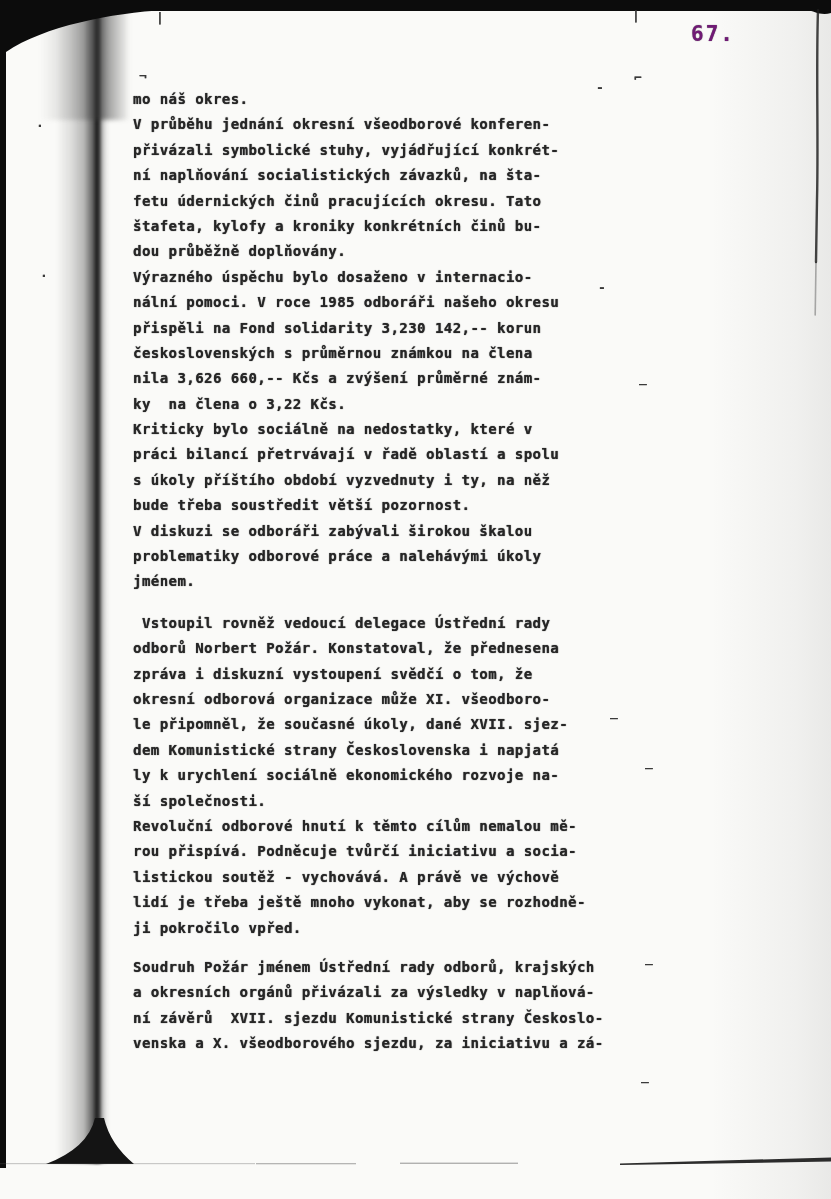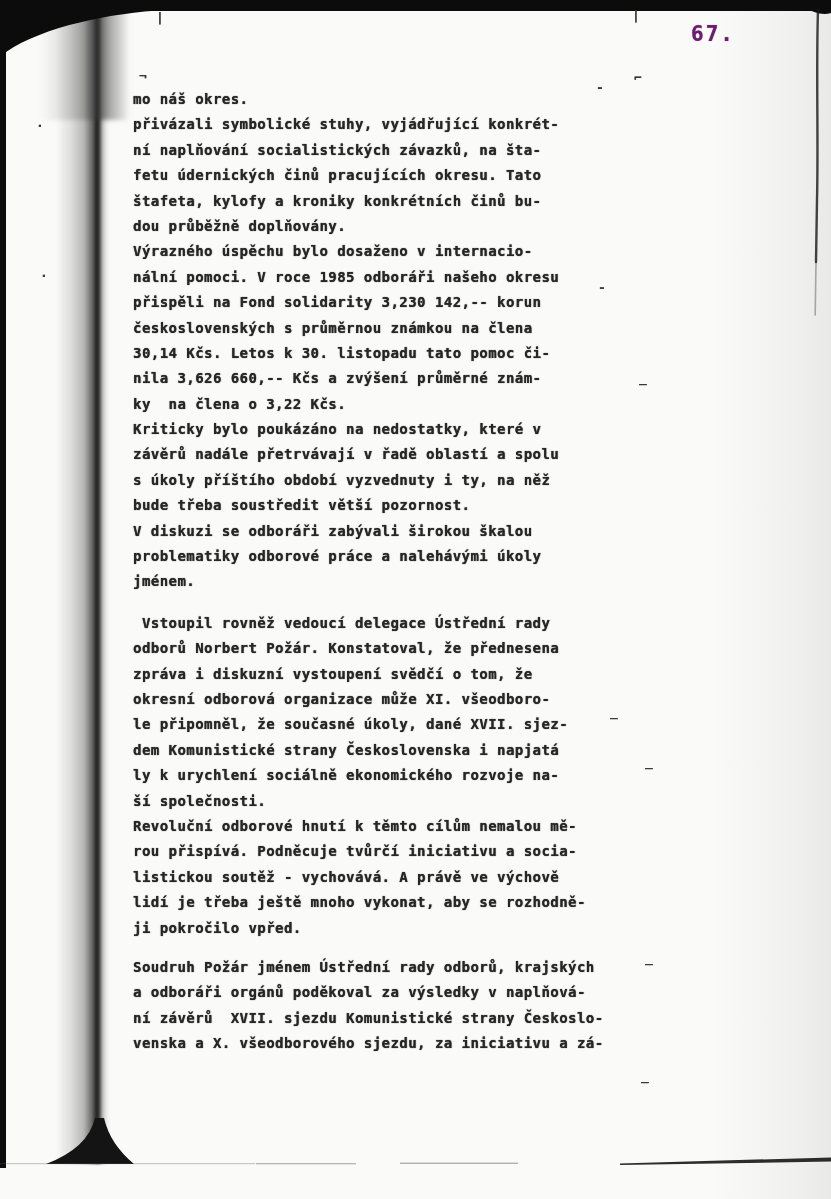--- a/index.html
+++ b/index.html
@@ -97,34 +97,34 @@
     <rect x="256" y="1163" width="100" height="1.3" fill="#444" opacity="0.38"></rect>
     <rect x="400" y="1162.6" width="118" height="1.4" fill="#444" opacity="0.40"></rect>
     <polygon points="620,1163.6 831,1157.4 831,1161.6 620,1165" fill="#161616" opacity="0.9"></polygon>
   </svg>
 
   <div class="page-number">67.</div>
 
   <div class="text-body" style="color: rgb(38, 38, 38);">
       <div class="para">
         <div class="line">mo náš okres.</div>
+        <div class="line">V průběhu jednání okresní všeodborové konferen-</div>
         <div class="line">přivázali symbolické stuhy, vyjádřující konkrét-</div>
         <div class="line">ní naplňování socialistických závazků, na šta-</div>
         <div class="line">fetu údernických činů pracujících okresu. Tato</div>
         <div class="line">štafeta, kylofy a kroniky konkrétních činů bu-</div>
         <div class="line">dou průběžně doplňovány.</div>
         <div class="line">Výrazného úspěchu bylo dosaženo v internacio-</div>
         <div class="line">nální pomoci. V roce 1985 odboráři našeho okresu</div>
         <div class="line">přispěli na Fond solidarity 3,230 142,-- korun</div>
         <div class="line">československých s průměrnou známkou na člena</div>
-        <div class="line">30,14 Kčs. Letos k 30. listopadu tato pomoc či-</div>
         <div class="line">nila 3,626 660,-- Kčs a zvýšení průměrné znám-</div>
         <div class="line">ky  na člena o 3,22 Kčs.</div>
-        <div class="line">Kriticky bylo poukázáno na nedostatky, které v</div>
-        <div class="line">závěrů nadále přetrvávají v řadě oblastí a spolu</div>
+        <div class="line">Kriticky bylo sociálně na nedostatky, které v</div>
+        <div class="line">práci bilancí přetrvávají v řadě oblastí a spolu</div>
         <div class="line">s úkoly příštího období vyzvednuty i ty, na něž</div>
         <div class="line">bude třeba soustředit větší pozornost.</div>
         <div class="line">V diskuzi se odboráři zabývali širokou škalou</div>
         <div class="line">problematiky odborové práce a nalehávými úkoly</div>
         <div class="line">jménem.</div>
       </div>
       <div class="para">
         <div class="line"> Vstoupil rovněž vedoucí delegace Ústřední rady</div>
         <div class="line">odborů Norbert Požár. Konstatoval, že přednesena</div>
         <div class="line">zpráva i diskuzní vystoupení svědčí o tom, že</div>
@@ -134,21 +134,21 @@
         <div class="line">ly k urychlení sociálně ekonomického rozvoje na-</div>
         <div class="line">ší společnosti.</div>
         <div class="line">Revoluční odborové hnutí k těmto cílům nemalou mě-</div>
         <div class="line">rou přispívá. Podněcuje tvůrčí iniciativu a socia-</div>
         <div class="line">listickou soutěž - vychovává. A právě ve výchově</div>
         <div class="line">lidí je třeba ještě mnoho vykonat, aby se rozhodně-</div>
         <div class="line">ji pokročilo vpřed.</div>
       </div>
       <div class="para">
         <div class="line">Soudruh Požár jménem Ústřední rady odborů, krajských</div>
-        <div class="line">a odboráři orgánů poděkoval za výsledky v naplňová-</div>
+        <div class="line">a okresních orgánů přivázali za výsledky v naplňová-</div>
         <div class="line">ní závěrů  XVII. sjezdu Komunistické strany Českoslo-</div>
         <div class="line">venska a X. všeodborového sjezdu, za iniciativu a zá-</div>
       </div>
     </div>
 
   <div>
       <span class="mark" style="left: 156px; top: 10px;">|</span>
       <span class="mark" style="left: 632px; top: 8px;">|</span>
       <span class="mark" style="left: 139px; top: 68px;">¬</span>
       <span class="mark" style="left: 634px; top: 70px;">⌐</span>

